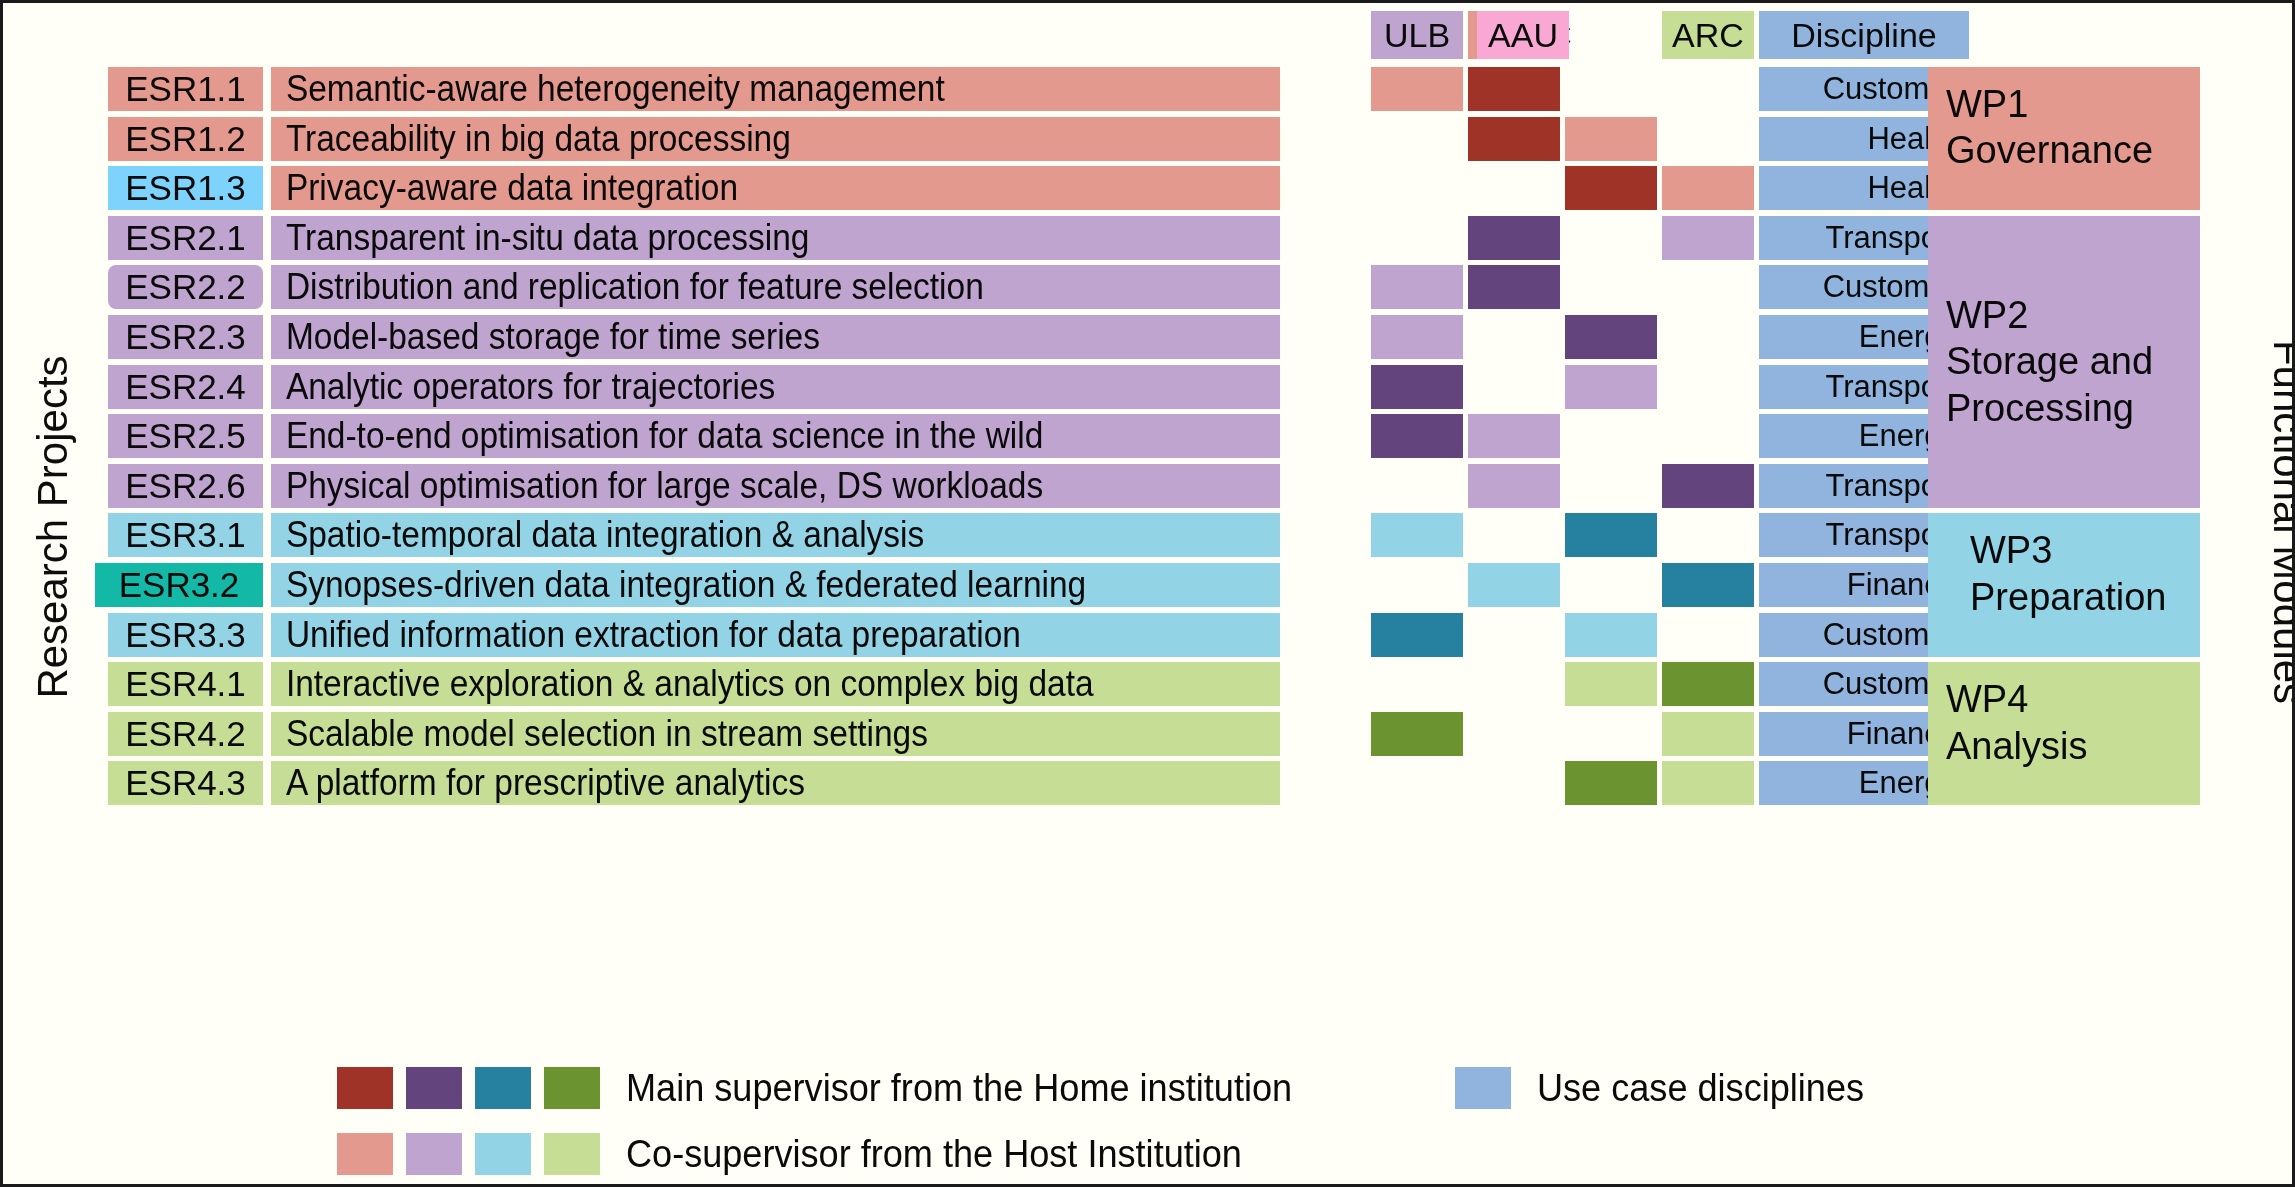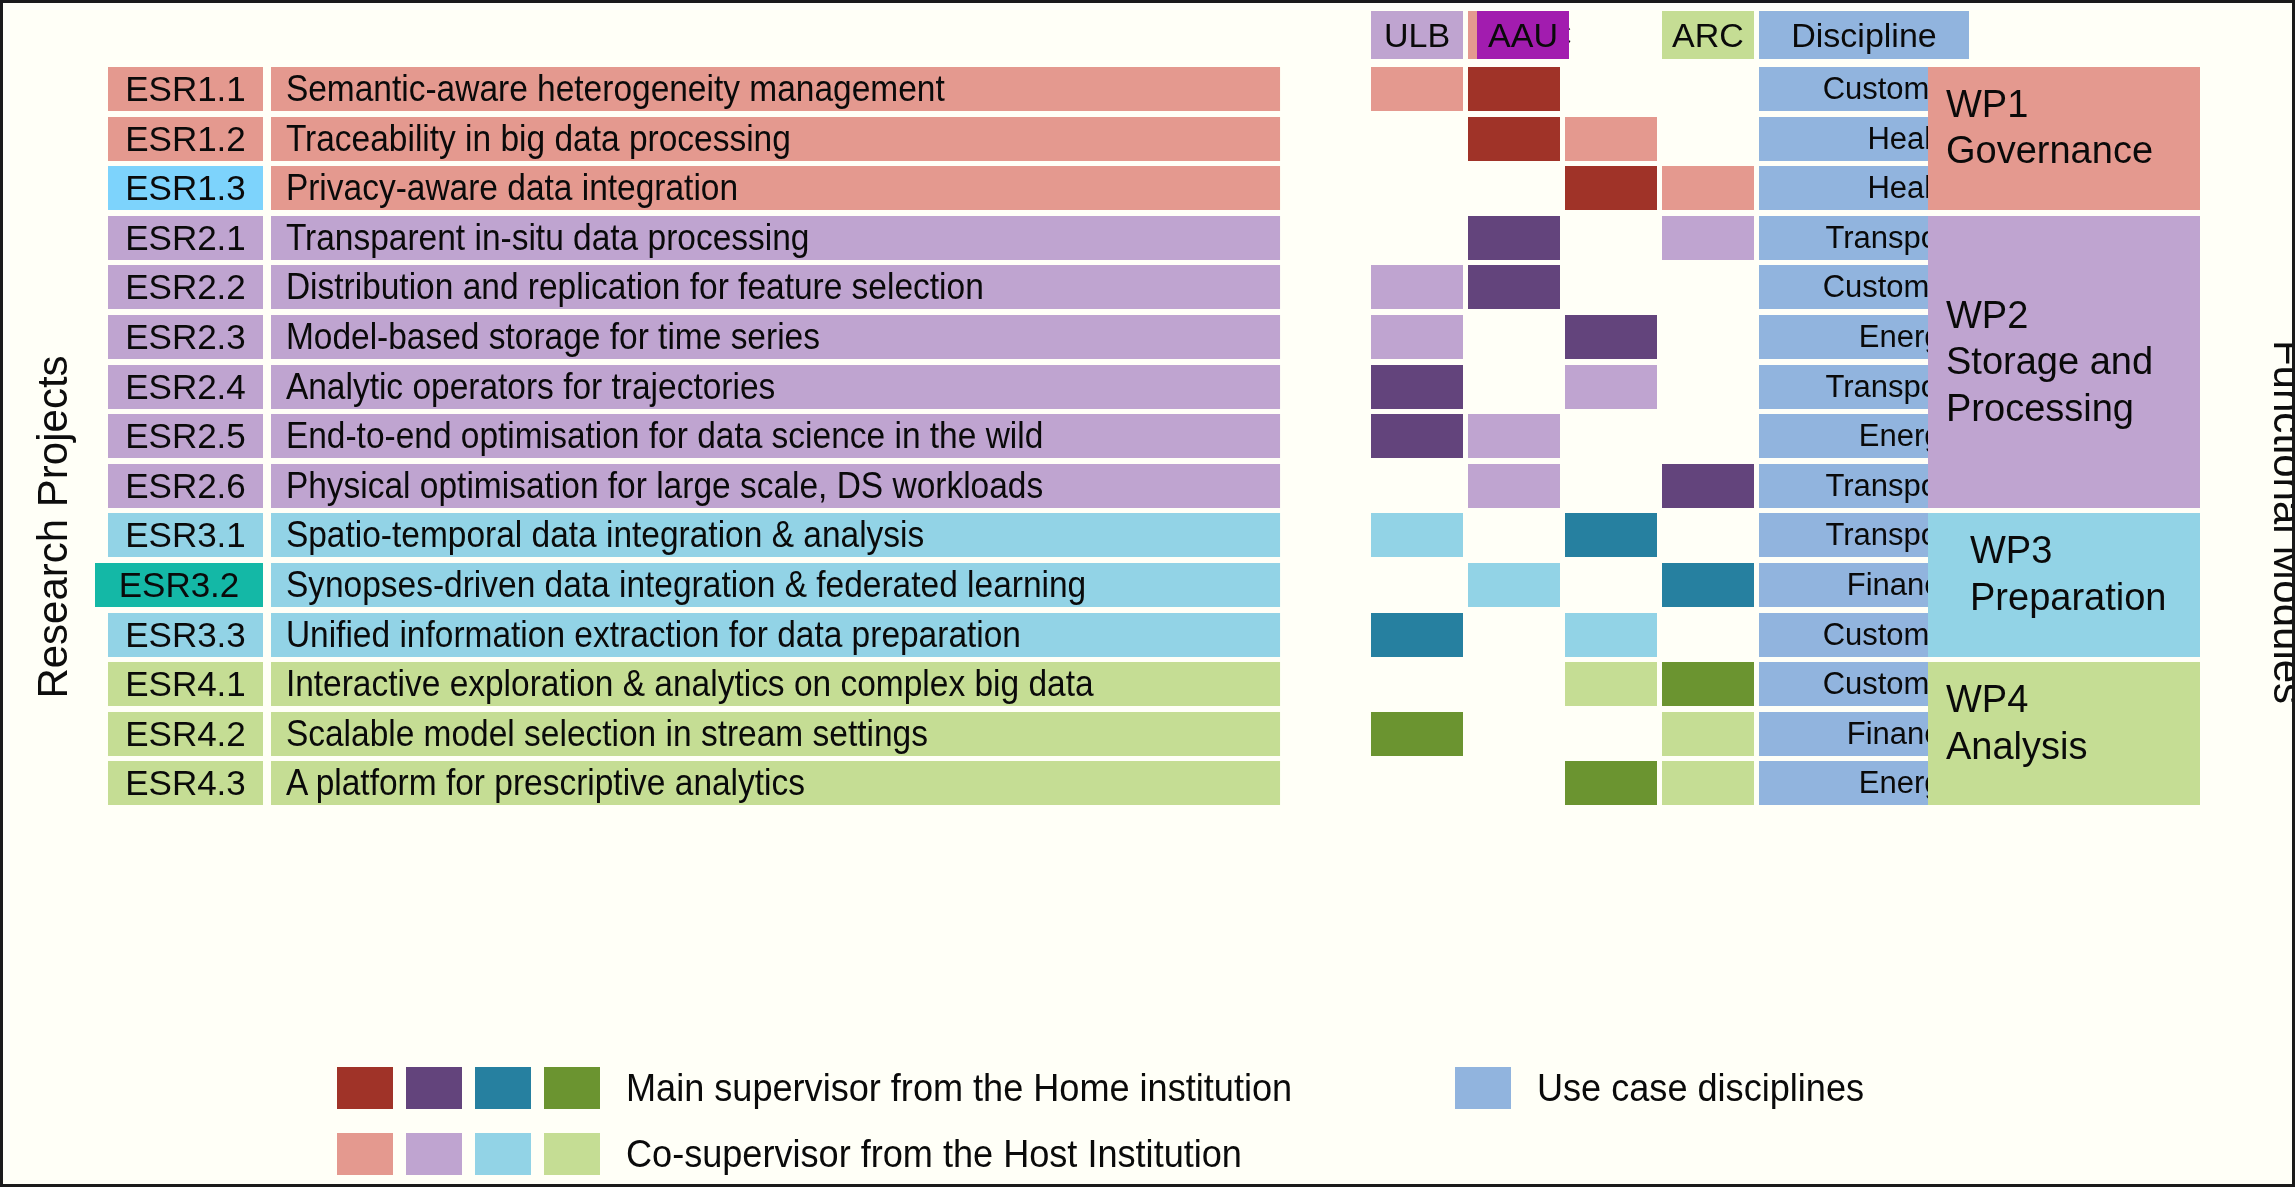--- a/index.html
+++ b/index.html
@@ -123,21 +123,21 @@
 
 <div id="frame">
 
   <div class="side-caption" id="left-caption">Research Projects</div>
 
   <div class="side-caption" id="right-caption">Functional Modules</div>
 
   <div id="col-headers">
       <div class="cell hdr" style="left: 1368px; width: 92px; background: rgb(191, 164, 208);">ULB</div>
       <div class="cell hdr" style="left: 1465px; width: 92px; background: rgb(228, 153, 143); padding-left: 44px;">UPC</div>
-      <div class="cell hdr" style="left: 1474px; width: 92px; background: #a21caf;">AAU</div>
+      <div class="cell hdr" style="left: 1474px; width: 92px; background: #f9a8d4;">AAU</div>
       <div class="cell hdr" style="left: 1659px; width: 92px; background: rgb(197, 221, 148);">ARC</div>
       <div class="cell hdr" style="left: 1756px; width: 210px; background: rgb(145, 180, 222);">Discipline</div>
     </div>
   <div id="grid-body">
       <div class="cell esr-tag" style="left: 105px; width: 155px; top: 64px; height: 44px; background: rgb(228, 153, 143);">ESR1.1</div>
       <div class="cell esr-title" style="left: 268px; width: 1085px; top: 64px; height: 44px; background: rgb(228, 153, 143);">Semantic-aware heterogeneity management</div>
       <div class="cell matrix-cell" style="left: 1368px; width: 92px; top: 64px; height: 44px; background: rgb(228, 153, 143);"></div>
       <div class="cell matrix-cell" style="left: 1465px; width: 92px; top: 64px; height: 44px; background: rgb(160, 51, 40);"></div>
       <div class="cell matrix-cell" style="left: 1562px; width: 92px; top: 64px; height: 44px; background: rgb(255, 255, 247);"></div>
       <div class="cell matrix-cell" style="left: 1659px; width: 92px; top: 64px; height: 44px; background: rgb(255, 255, 247);"></div>
@@ -156,21 +156,21 @@
       <div class="cell matrix-cell" style="left: 1562px; width: 92px; top: 163.2px; height: 44px; background: rgb(160, 51, 40);"></div>
       <div class="cell matrix-cell" style="left: 1659px; width: 92px; top: 163.2px; height: 44px; background: rgb(228, 153, 143);"></div>
       <div class="cell disc-cell" style="left: 1756px; width: 210px; top: 163.2px; height: 44px; background: rgb(145, 180, 222);">Health</div>
       <div class="cell esr-tag" style="left: 105px; width: 155px; top: 212.8px; height: 44px; background: rgb(191, 164, 208);">ESR2.1</div>
       <div class="cell esr-title" style="left: 268px; width: 1085px; top: 212.8px; height: 44px; background: rgb(191, 164, 208);">Transparent in-situ data processing</div>
       <div class="cell matrix-cell" style="left: 1368px; width: 92px; top: 212.8px; height: 44px; background: rgb(255, 255, 247);"></div>
       <div class="cell matrix-cell" style="left: 1465px; width: 92px; top: 212.8px; height: 44px; background: rgb(99, 68, 124);"></div>
       <div class="cell matrix-cell" style="left: 1562px; width: 92px; top: 212.8px; height: 44px; background: rgb(255, 255, 247);"></div>
       <div class="cell matrix-cell" style="left: 1659px; width: 92px; top: 212.8px; height: 44px; background: rgb(191, 164, 208);"></div>
       <div class="cell disc-cell" style="left: 1756px; width: 210px; top: 212.8px; height: 44px; background: rgb(145, 180, 222);">Transport</div>
-      <div class="cell esr-tag" style="left: 105px; width: 155px; top: 262.4px; height: 44px; background: rgb(191, 164, 208);">ESR2.2</div>
+      <div class="cell esr-tag" style="left: 105px; width: 155px; top: 262.4px; height: 44px; background: rgb(191, 164, 208); border-radius: 8px;">ESR2.2</div>
       <div class="cell esr-title" style="left: 268px; width: 1085px; top: 262.4px; height: 44px; background: rgb(191, 164, 208);">Distribution and replication for feature selection</div>
       <div class="cell matrix-cell" style="left: 1368px; width: 92px; top: 262.4px; height: 44px; background: rgb(191, 164, 208);"></div>
       <div class="cell matrix-cell" style="left: 1465px; width: 92px; top: 262.4px; height: 44px; background: rgb(99, 68, 124);"></div>
       <div class="cell matrix-cell" style="left: 1562px; width: 92px; top: 262.4px; height: 44px; background: rgb(255, 255, 247);"></div>
       <div class="cell matrix-cell" style="left: 1659px; width: 92px; top: 262.4px; height: 44px; background: rgb(255, 255, 247);"></div>
       <div class="cell disc-cell" style="left: 1756px; width: 210px; top: 262.4px; height: 44px; background: rgb(145, 180, 222);">Customer</div>
       <div class="cell esr-tag" style="left: 105px; width: 155px; top: 312px; height: 44px; background: rgb(191, 164, 208);">ESR2.3</div>
       <div class="cell esr-title" style="left: 268px; width: 1085px; top: 312px; height: 44px; background: rgb(191, 164, 208);">Model-based storage for time series</div>
       <div class="cell matrix-cell" style="left: 1368px; width: 92px; top: 312px; height: 44px; background: rgb(191, 164, 208);"></div>
       <div class="cell matrix-cell" style="left: 1465px; width: 92px; top: 312px; height: 44px; background: rgb(255, 255, 247);"></div>

